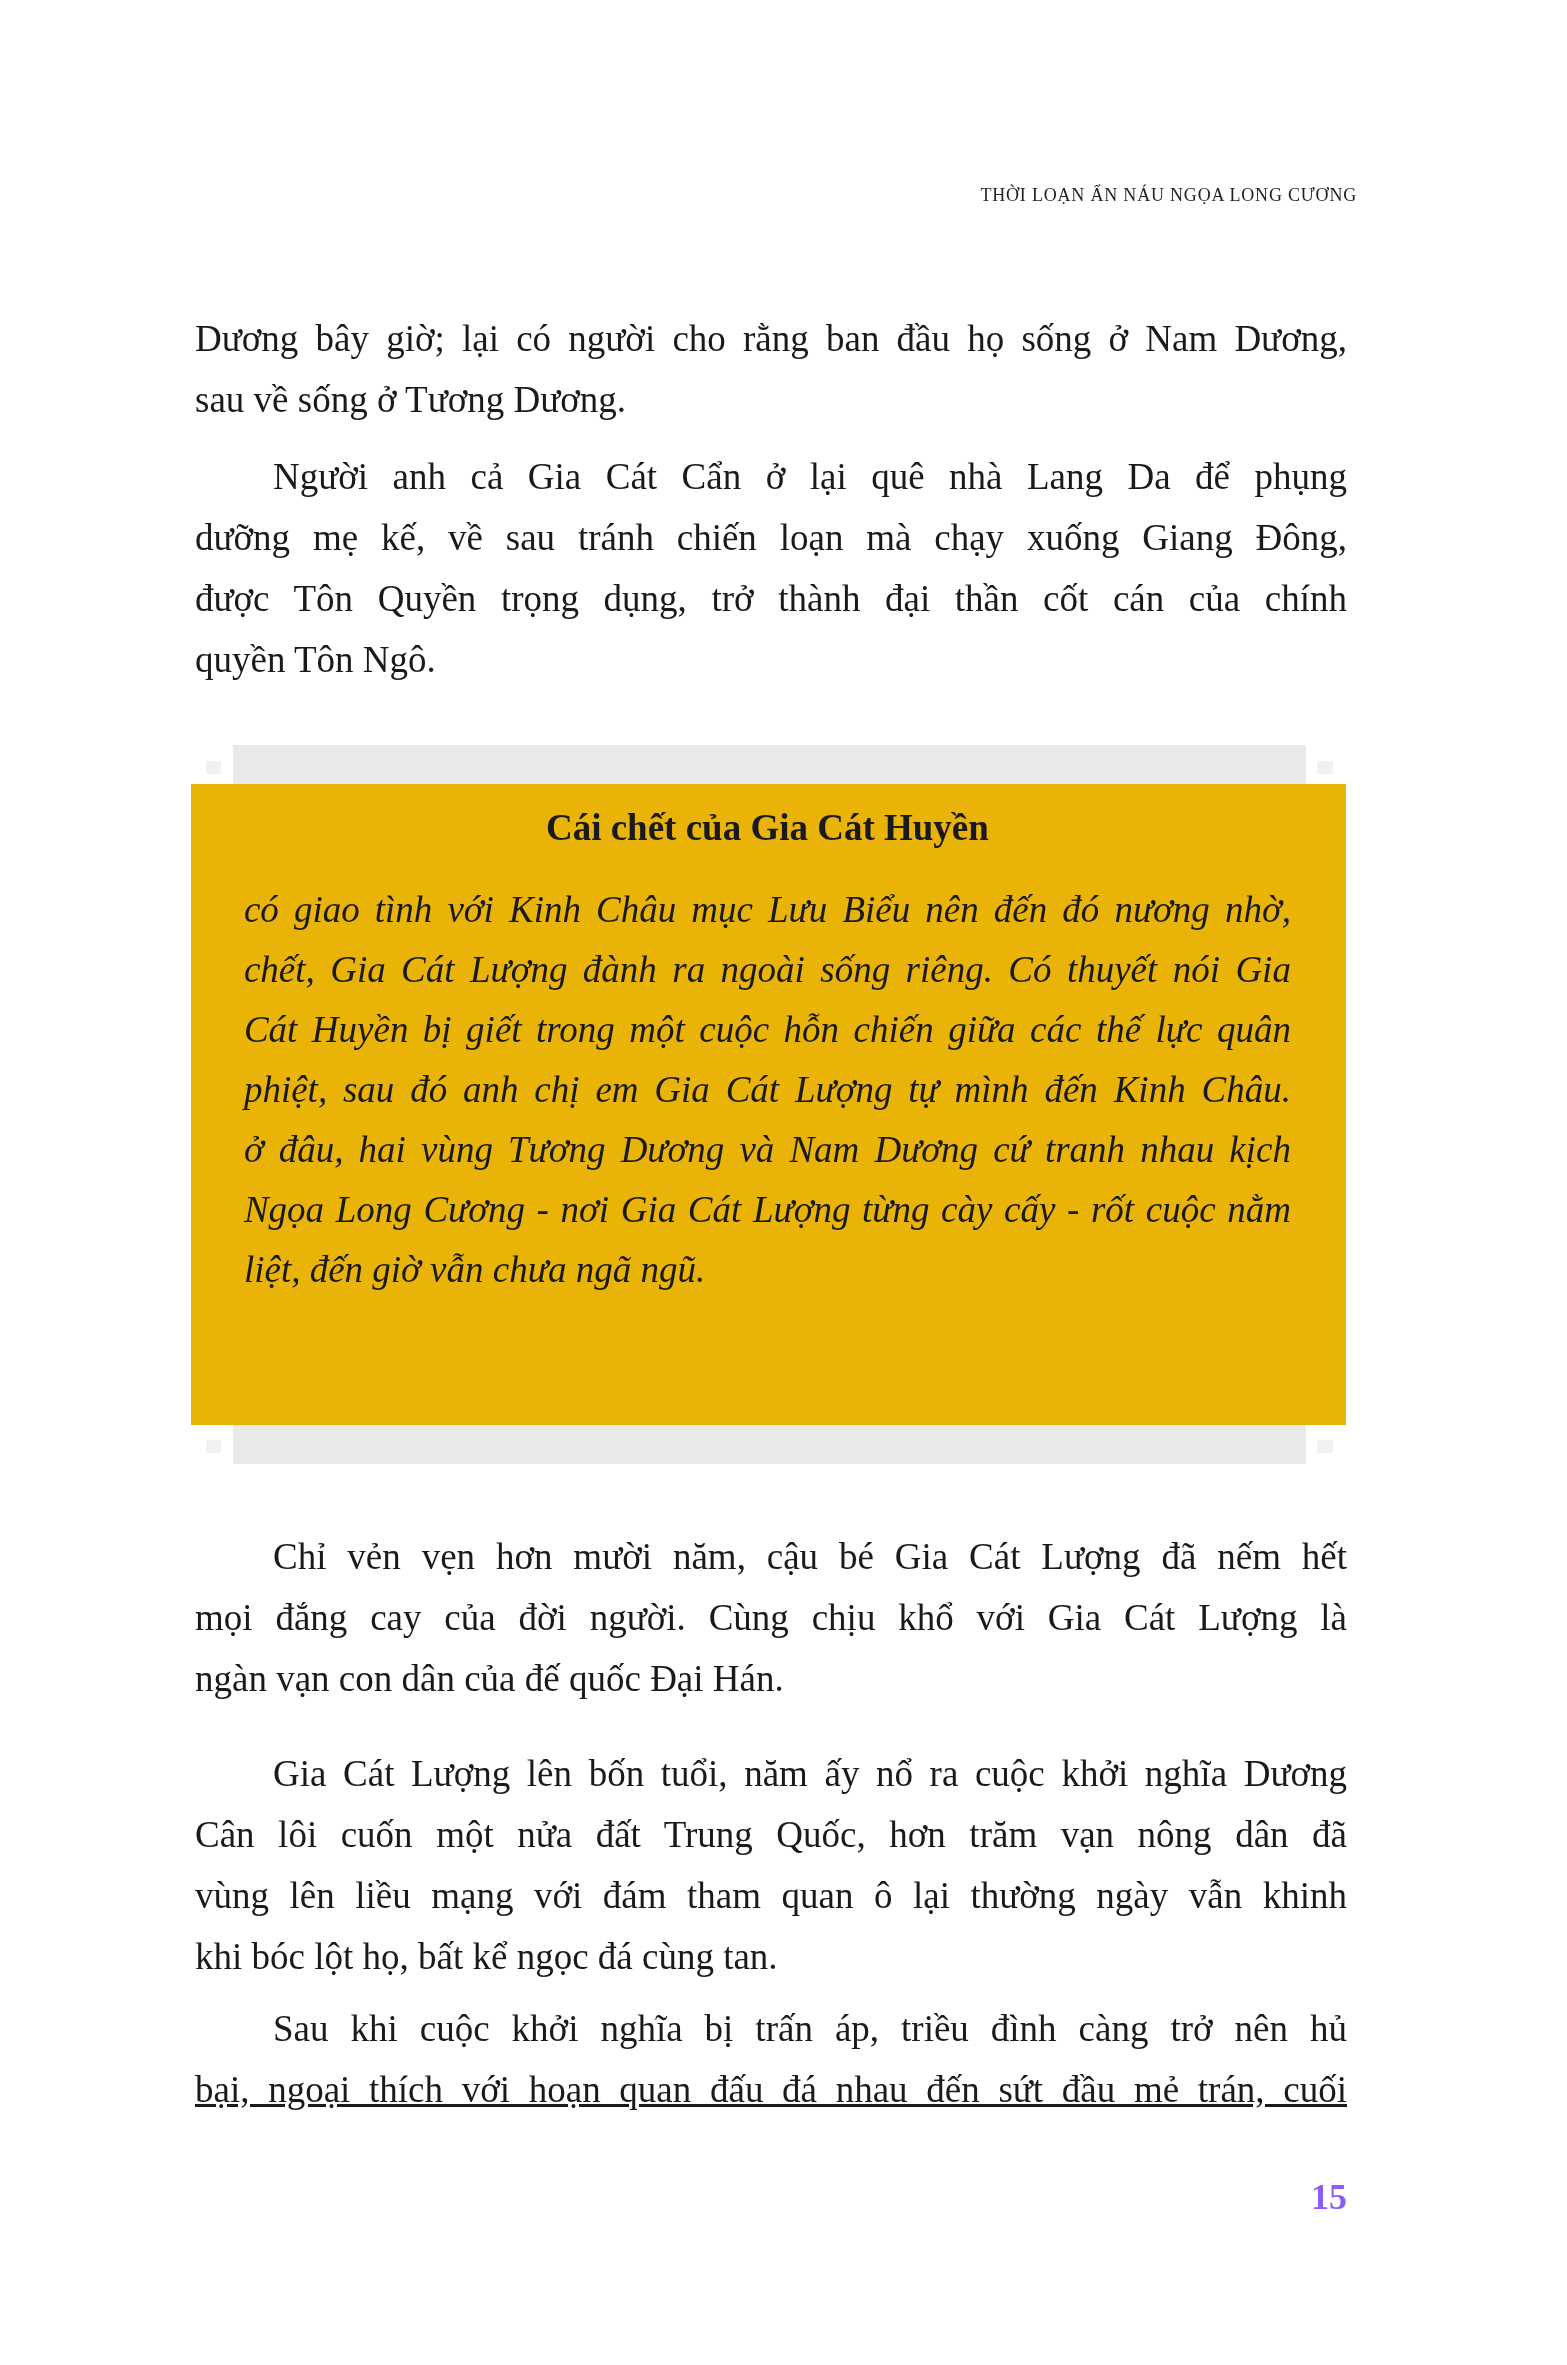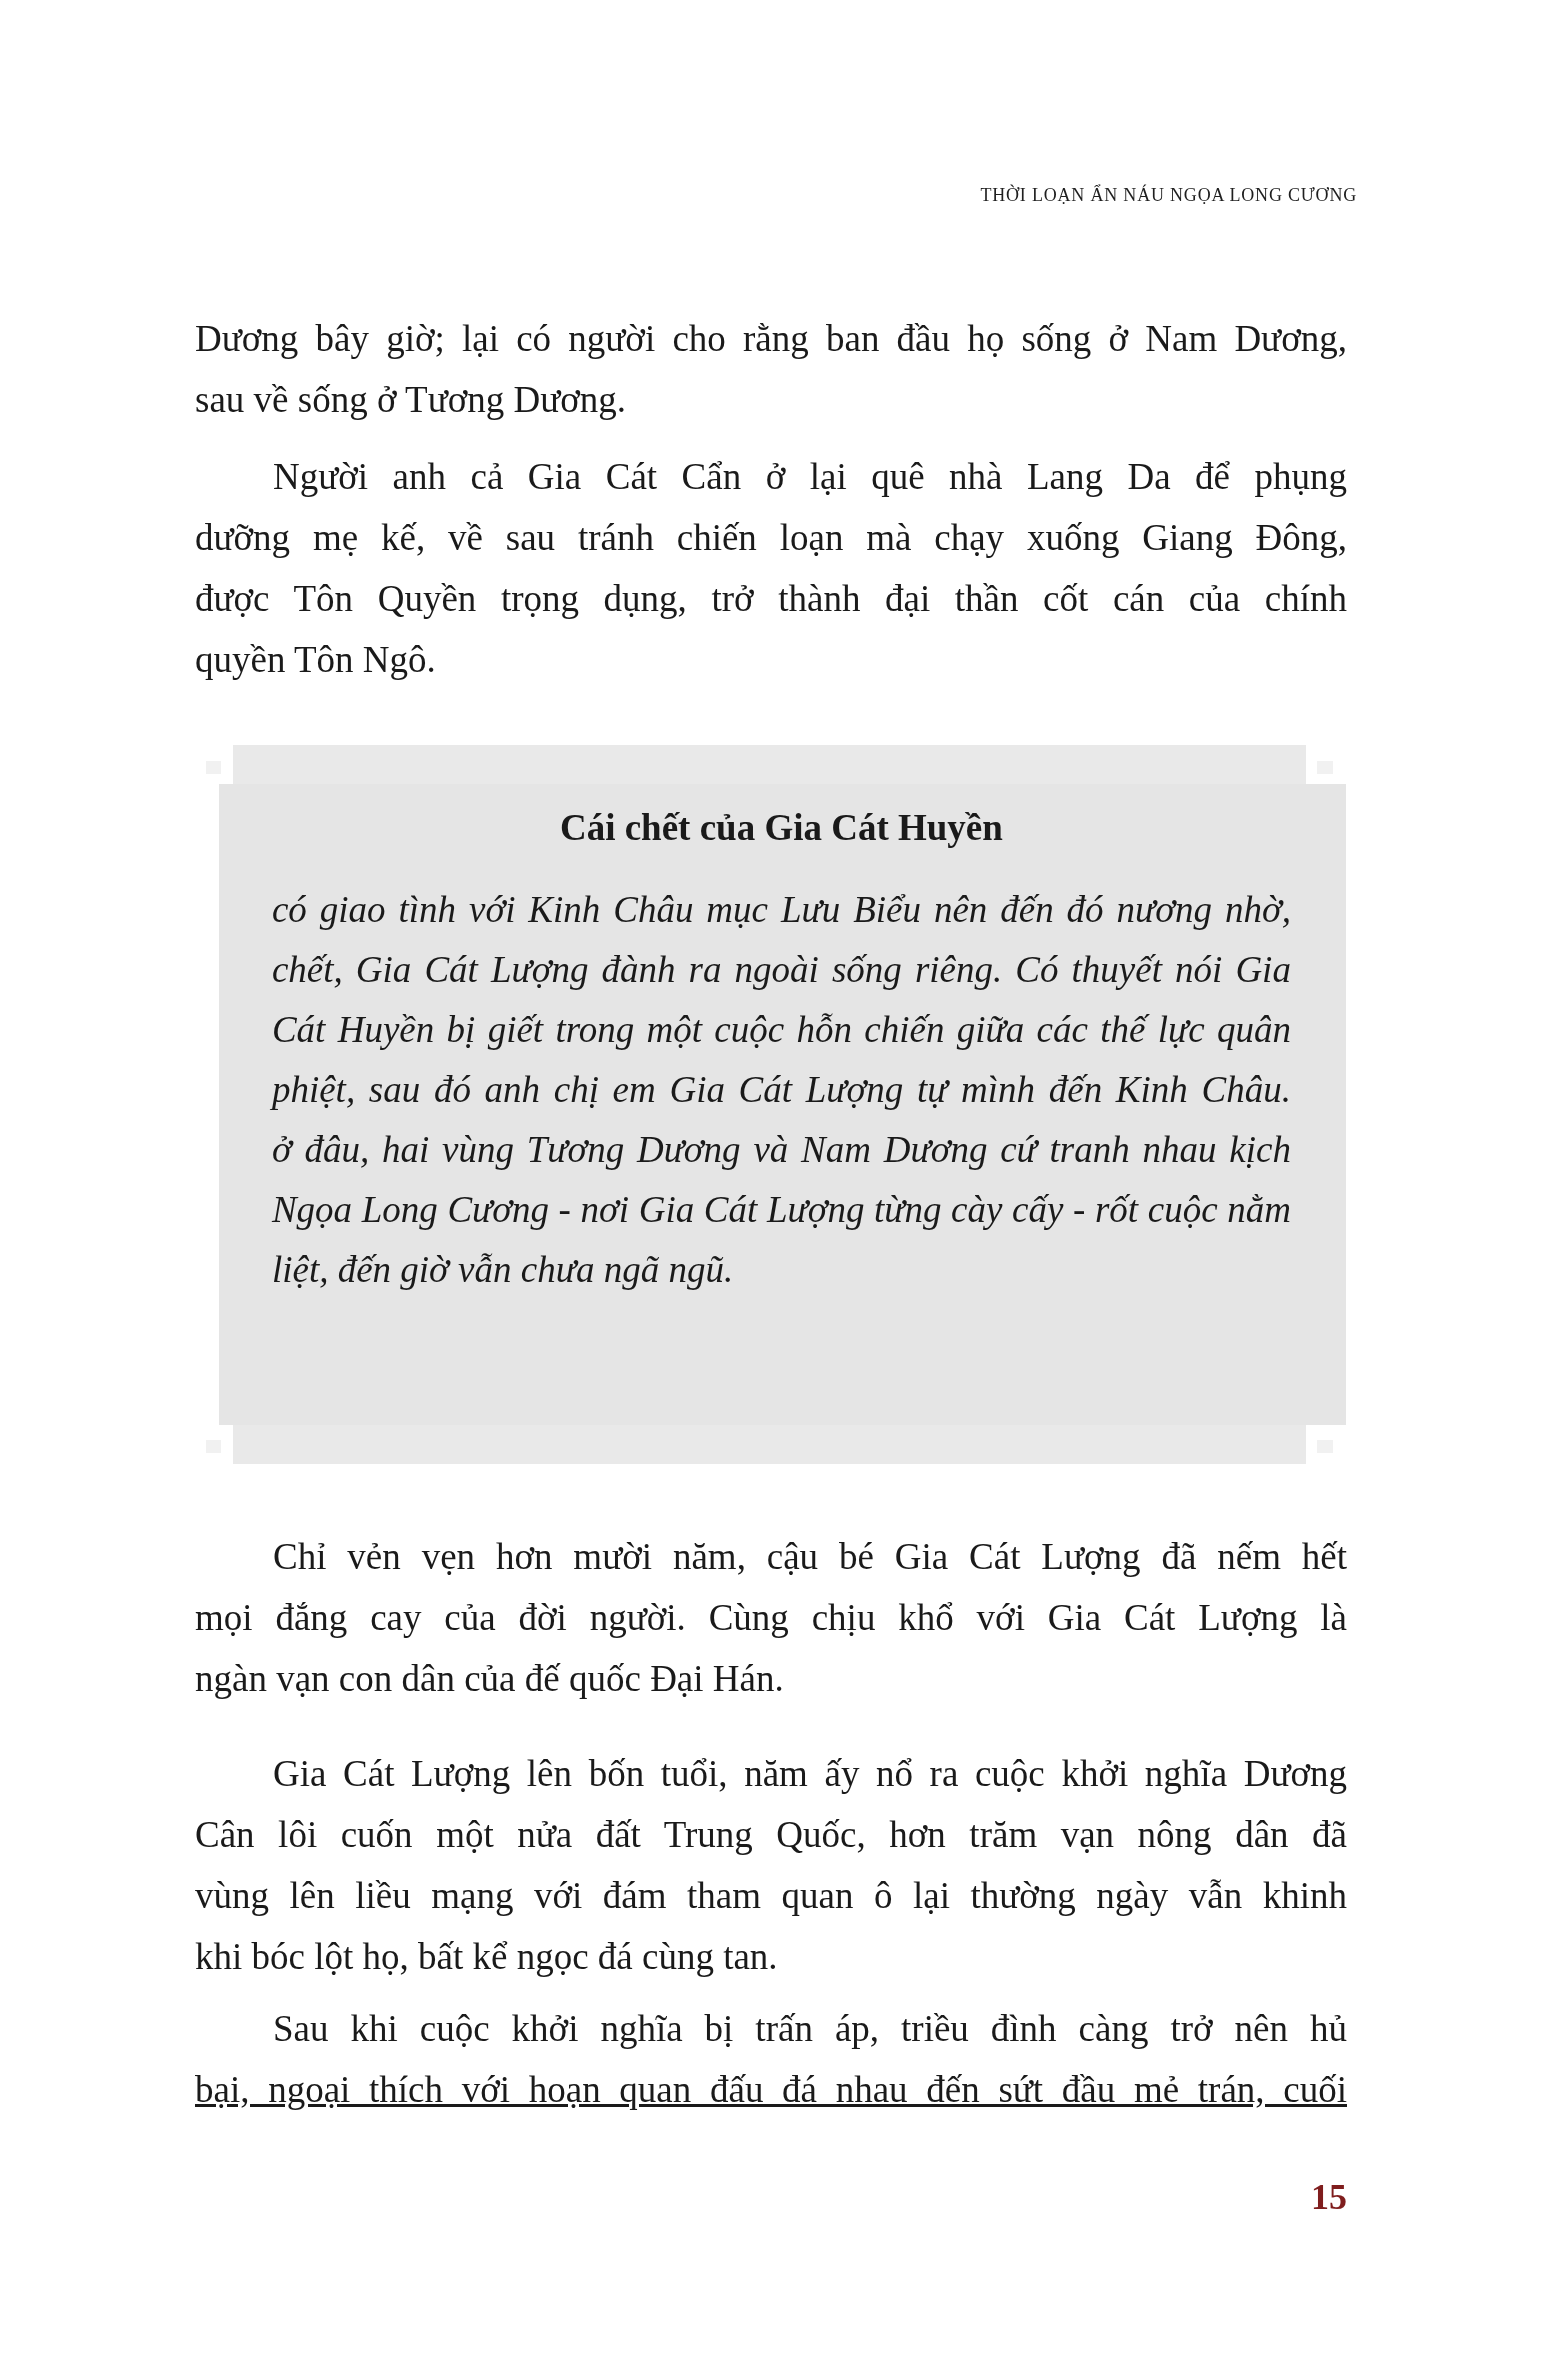--- a/index.html
+++ b/index.html
@@ -50,25 +50,24 @@
   .infobox{
     position:relative;
     margin-left:-4.1px;
     width:1155px;
     margin-top:55px;
   }
   .ib-strip{height:39px;background:#e9e9e9;}
   .ib-strip.top{margin-left:42px;margin-right:40px;}
   .ib-strip.bottom{margin-left:42px;margin-right:40px;}
   .ib-main{
-    background:#e5e5e5;
+    background:#eab308;
     height:641px;
     box-sizing:border-box;
     padding:19.5px 55px 0 53px;
-    margin-left:28px;
   }
   .ib-title{
     text-align:center;
     font-weight:bold;
     font-size:37px;
     line-height:47px;
   }
   .ib-text{margin-top:29px;}
   .ib-text .line{
     font-style:italic;
@@ -90,21 +89,21 @@
   .sq.bl{left:14.7px;bottom:11.4px;}
   .sq.br{right:13px;bottom:11.4px;}
 
   .page-number{
     position:absolute;
     top:2177px;
     right:221px;
     font-size:36px;
     line-height:41px;
     font-weight:bold;
-    color:#7f1d1d;
+    color:#8b5cf6;
   }
 </style>
 </head>
 <body>
 
 <div class="running-header">THỜI LOẠN ẨN NÁU NGỌA LONG CƯƠNG</div>
 
 <div class="column">
 
   <div class="para no-indent p1">

